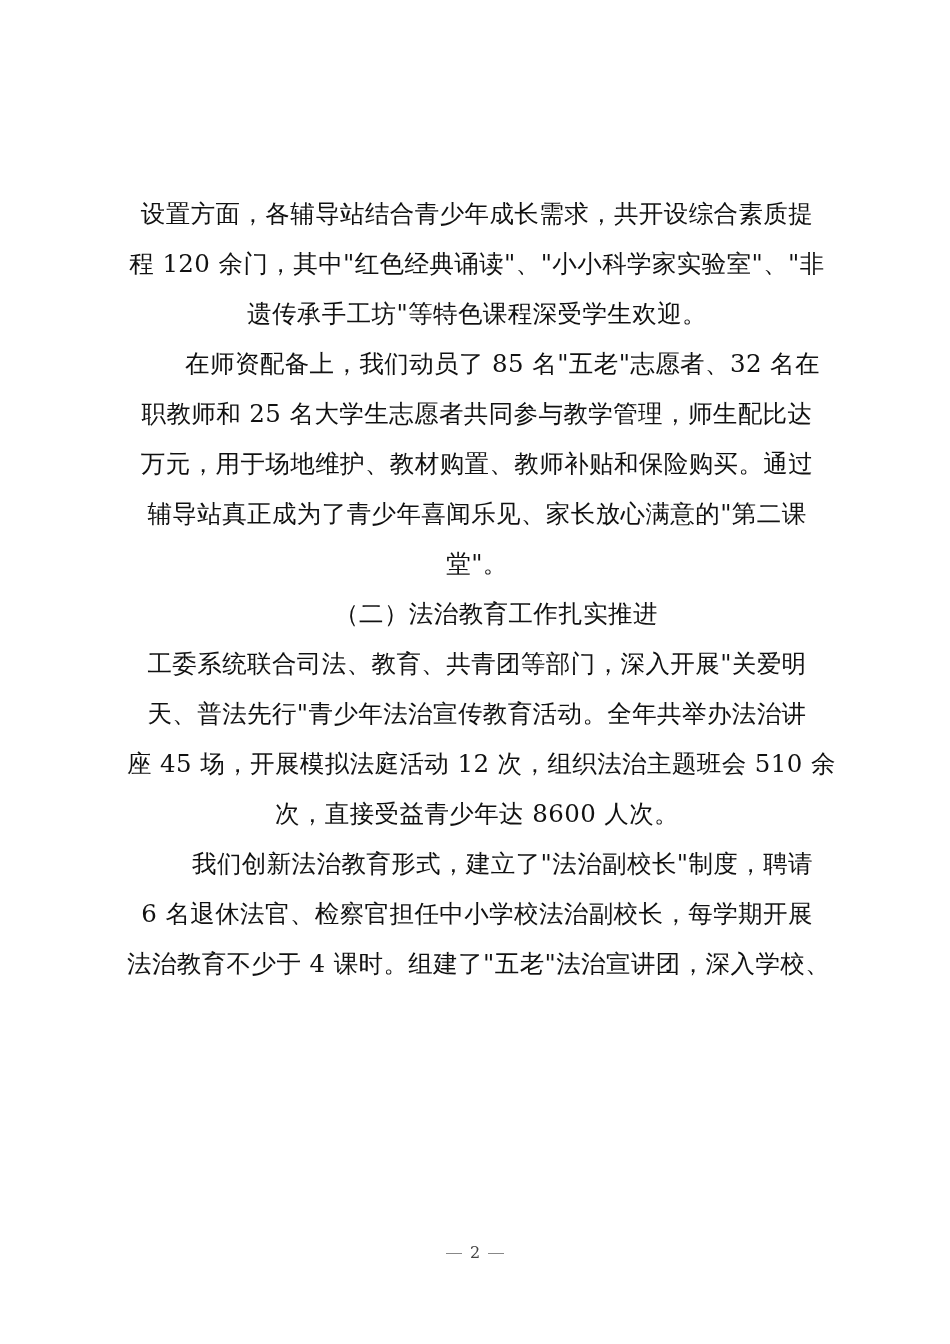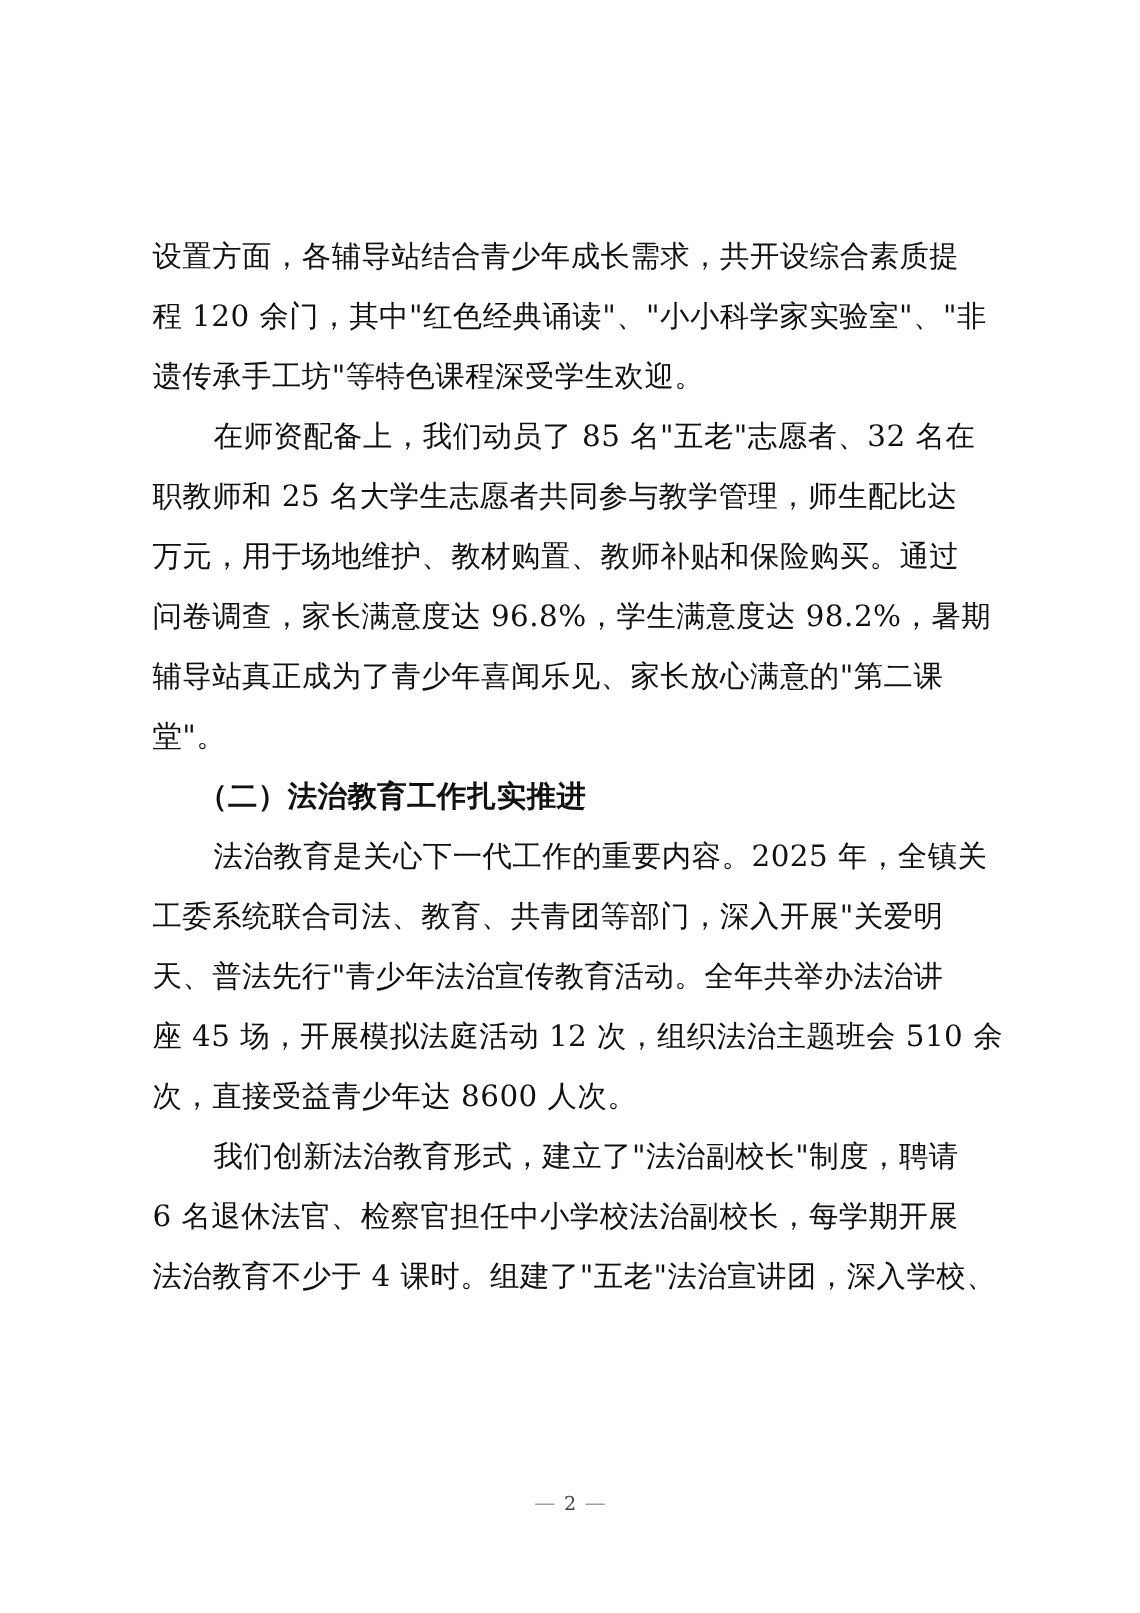--- a/index.html
+++ b/index.html
@@ -28,26 +28,27 @@
     left: 127px;
     top: 192px;
     width: 700px;
   }
   .line {
     height: 50px;
     line-height: 44px;
     font-size: 24.5px;
     white-space: nowrap;
     letter-spacing: 0.4px;
+    text-align: center;
   }
   .indent {
     padding-left: 51px;
   }
   .heading {
-    font-weight: bold;
+    font-weight: normal;
     padding-left: 38px;
     font-family: "DejaVu Sans", "Liberation Sans", sans-serif;
   }
   .bold {
     font-weight: normal;
   }
   .page-number {
     position: absolute;
     left: 0;
     width: 950px;
@@ -75,29 +76,27 @@
     <div>
       <div class="line">设置方面，各辅导站结合青少年成长需求，共开设综合素质提</div>
       <div class="line">程 120 余门，其中"红色经典诵读"、"小小科学家实验室"、"非</div>
       <div class="line">遗传承手工坊"等特色课程深受学生欢迎。</div>
     </div>
 
     <div>
       <div class="line indent">在师资配备上，我们动员了 85 名"五老"志愿者、32 名在</div>
       <div class="line">职教师和 25 名大学生志愿者共同参与教学管理，师生配比达</div>
       <div class="line">万元，用于场地维护、教材购置、教师补贴和保险购买。通过</div>
-      <div class="line">问卷调查，家长满意度达 96.8%，学生满意度达 98.2%，暑期</div>
       <div class="line"><span>辅导站真正成为了青少年喜闻乐见、家长放心满意的"</span><span class="bold">第二</span><span>课</span></div>
       <div class="line">堂"。</div>
     </div>
 
     <div class="line heading">（二）法治教育工作扎实推进</div>
 
     <div>
-      <div class="line indent">法治教育是关心下一代工作的重要内容。2025 年，全镇关</div>
       <div class="line">工委系统联合司法、教育、共青团等部门，深入开展"关爱明</div>
       <div class="line">天、普法先行"青少年法治宣传教育活动。全年共举办法治讲</div>
       <div class="line">座 45 场，开展模拟法庭活动 12 次，组织法治主题班会 510 余</div>
       <div class="line">次，直接受益青少年达 8600 人次。</div>
     </div>
 
     <div>
       <div class="line indent">我们创新法治教育形式，建立了"法治副校长"制度，聘请</div>
       <div class="line">6 名退休法官、检察官担任中小学校法治副校长，每学期开展</div>
       <div class="line">法治教育不少于 4 课时。组建了"五老"法治宣讲团，深入学校、</div>

